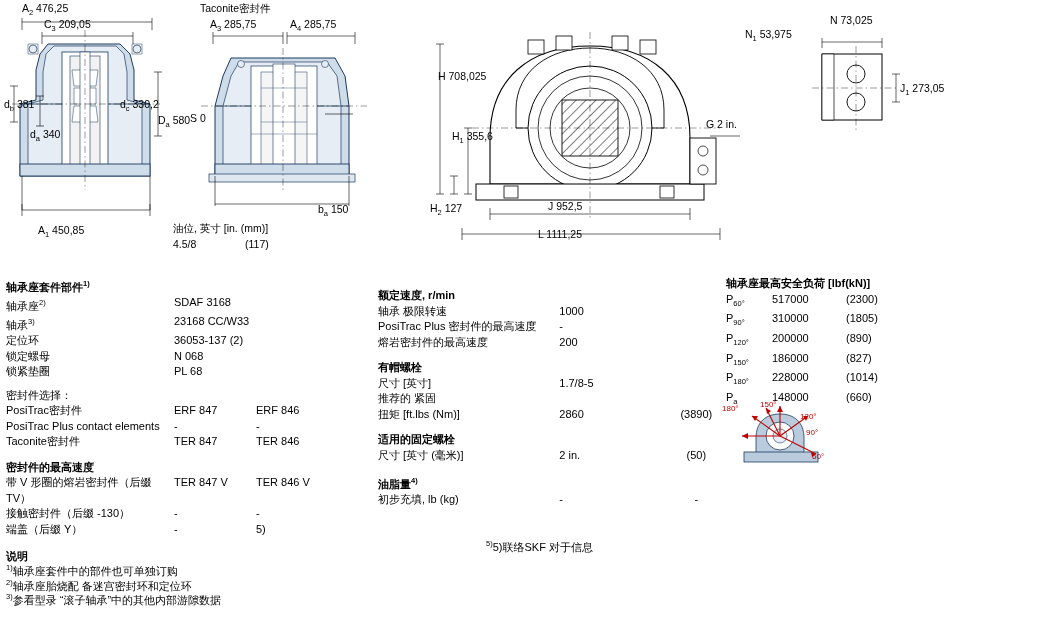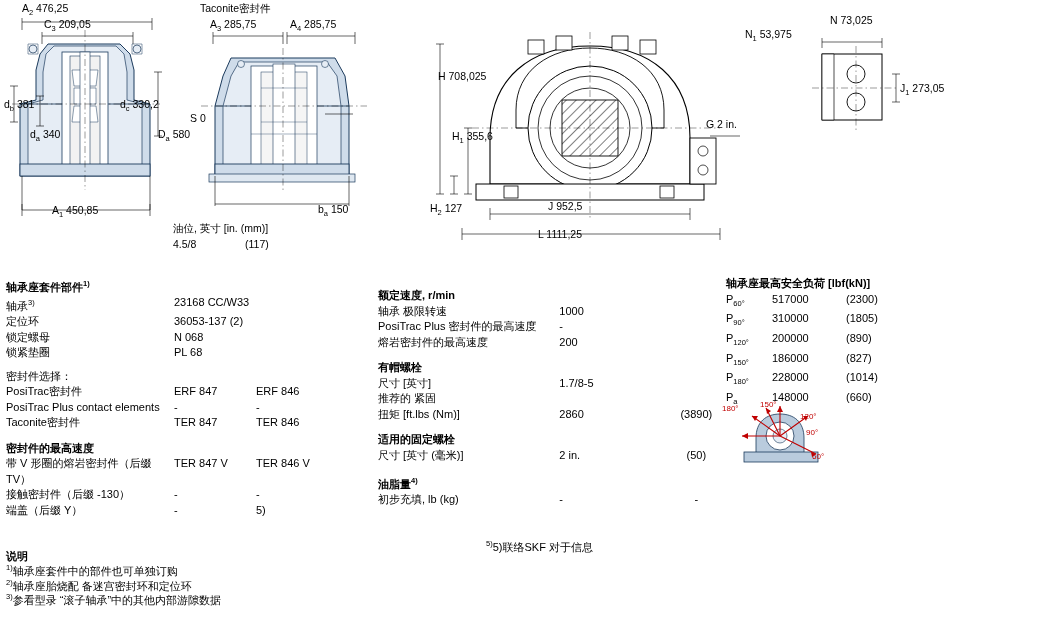--- a/index.html
+++ b/index.html
@@ -107,24 +107,24 @@
   </div>
   <div class="lbl" style="left:4px;top:98px;">
     <span>d</span><span class="sub">b</span> <span>381</span>
   </div>
   <div class="lbl" style="left:30px;top:128px;">
     <span>d</span><span class="sub">a</span> <span>340</span>
   </div>
   <div class="lbl" style="left:120px;top:98px;">
     <span>d</span><span class="sub">c</span> <span>330,2</span>
   </div>
-  <div class="lbl" style="left:158px;top:128px;text-align:right;">
+  <div class="lbl" style="left:158px;top:114px;text-align:right;">
     <span>D</span><span class="sub">a</span> <span>580</span>
   </div>
-  <div class="lbl" style="left:38px;top:204px;margin-left:14px;">
+  <div class="lbl" style="left:38px;top:224px;">
     <span>A</span><span class="sub">1</span> <span>450,85</span>
   </div>
 
   <div class="lbl" style="left:200px;top:2px;">Taconite密封件</div>
   <div class="draw" style="left:195px;top:14px;width:180px;height:220px;">
     <svg width="180" height="220" viewBox="0 0 180 220">
       <g stroke="#000" stroke-width="0.6" fill="none">
         <line x1="18" y1="22" x2="88" y2="22"></line>
         <line x1="18" y1="18" x2="18" y2="30"></line>
         <line x1="88" y1="18" x2="88" y2="30"></line>
@@ -279,20 +279,25 @@
   </div>
   <div class="lbl" style="left:900px;top:82px;">
     <span>J</span><span class="sub">1</span> <span>273,05</span>
   </div>
 
   <div class="tbl" style="left:6px;top:276px;width:360px;">
     <div class="row hd">
       <div><span>轴承座套件部件</span><span class="sup">1)</span></div>
     </div>
     <div class="row">
+      <div class="c1"><span>轴承座</span><span class="sup">2)</span></div>
+      <div class="c2">SDAF 3168</div>
+      <div class="c3"></div>
+    </div>
+    <div class="row">
       <div class="c1"><span>轴承</span><span class="sup">3)</span></div>
       <div class="c2">23168 CC/W33</div>
       <div class="c3"></div>
     </div>
     <div class="row">
       <div class="c1">定位环</div>
       <div class="c2">36053-137 (2)</div>
       <div class="c3"></div>
     </div>
     <div class="row">

